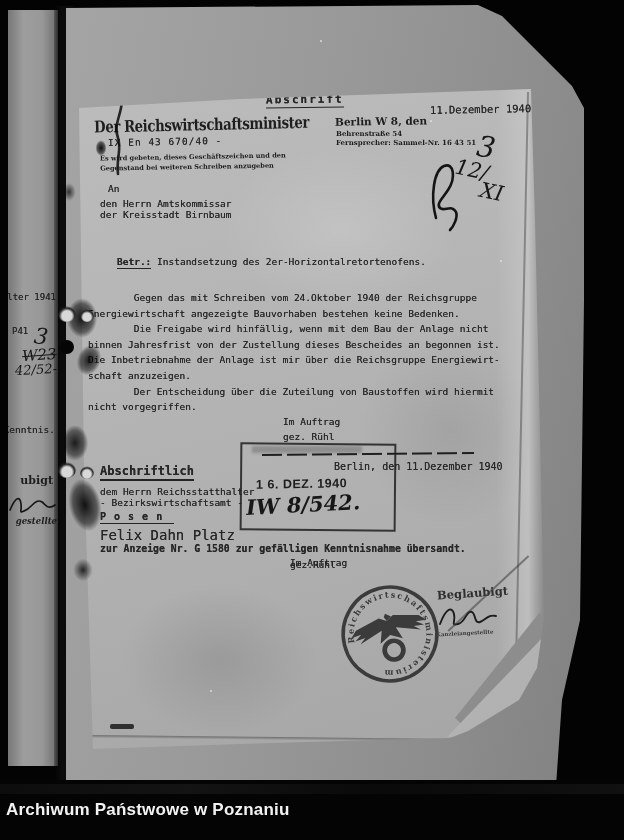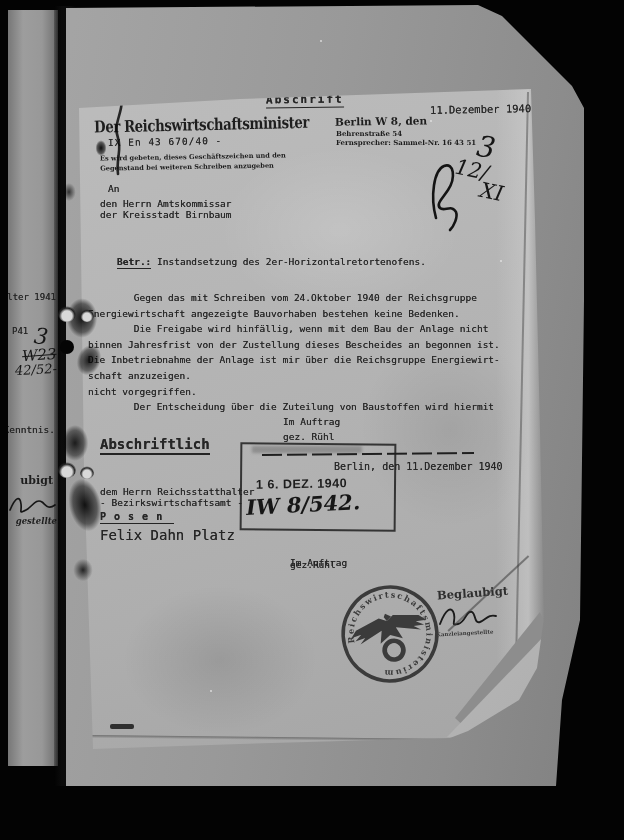--- a/index.html
+++ b/index.html
@@ -100,39 +100,40 @@
       <span class="mono ul" style="font-weight:bold;">Betr.:</span><span class="mono"> Instandsetzung des 2er-Horizontalretortenofens.</span>
     </div>
 
     <div class="abs" style="left:88px;top:290px;font-size:9.5px;line-height:15.6px;">
       <div class="mono">        Gegen das mit Schreiben vom 24.Oktober 1940 der Reichsgruppe</div>
       <div class="mono">Energiewirtschaft angezeigte Bauvorhaben bestehen keine Bedenken.</div>
       <div class="mono">        Die Freigabe wird hinfällig, wenn mit dem Bau der Anlage nicht</div>
       <div class="mono">binnen Jahresfrist von der Zustellung dieses Bescheides an begonnen ist.</div>
       <div class="mono">Die Inbetriebnahme der Anlage ist mir über die Reichsgruppe Energiewirt-</div>
       <div class="mono">schaft anzuzeigen.</div>
+      <div class="mono">        Der Entscheidung über die Zuteilung von Baustoffen wird hiermit</div>
       <div class="mono">nicht vorgegriffen.</div>
-      <div class="mono">        Der Entscheidung über die Zuteilung von Baustoffen wird hiermit</div>
     </div>
 
     <div class="abs mono" style="left:283px;top:416px;font-size:9.5px;">Im Auftrag</div>
     <div class="abs mono" style="left:283px;top:431px;font-size:9.5px;">gez. Rühl</div>
 
     <div class="stampbox"></div>
     <div class="abs" style="left:252px;top:446px;width:110px;height:7px;background:rgba(45,45,45,.28);filter:blur(1.6px);"></div>
     <div class="dashline"></div>
     <div class="abs mono" style="left:334px;top:461px;font-size:10px;">Berlin, den 11.Dezember 1940</div>
     <div class="abs" style="left:256px;top:477px;font-size:12.5px;font-family:'Liberation Sans',sans-serif;font-weight:bold;letter-spacing:.5px;color:#1d1d1d;transform:rotate(-1deg);">1 6. DEZ. 1940</div>
     <div class="abs hand" style="left:246px;top:492px;font-size:21px;font-weight:bold;transform:rotate(-3deg);">IW 8/542.</div>
 
-    <div class="abs mono ul" style="left:100px;top:436px;font-size:14px;font-weight:bold;border-bottom-width:2px;">Abschriftlich</div>
+    <div class="abs mono ul" style="left:100px;top:464px;font-size:12px;font-weight:bold;border-bottom-width:2px;">Abschriftlich</div>
     <div class="abs mono" style="left:100px;top:486px;font-size:9.5px;">dem Herrn Reichsstatthalter</div>
     <div class="abs mono" style="left:100px;top:497px;font-size:9.5px;">- Bezirkswirtschaftsamt -</div>
     <div class="abs mono ul" style="left:100px;top:511px;font-size:10px;font-weight:bold;letter-spacing:1px;min-width:74px;">P o s e n</div>
     <div class="abs mono" style="left:100px;top:527px;font-size:14px;">Felix Dahn Platz</div>
+    <div class="abs mono" style="left:100px;top:543px;font-size:9.8px;font-weight:600;">zur Anzeige Nr. G 1580 zur gefälligen Kenntnisnahme übersandt.</div>
     <div class="abs mono" style="left:290px;top:557px;font-size:9.5px;">Im Auftrag</div>
     <div class="abs mono" style="left:290px;top:559px;font-size:9.5px;text-align:center;">gez.Rühl</div>
 
     <svg class="abs" style="left:338px;top:582px;transform:rotate(-14deg);opacity:.88;" width="104" height="104" viewBox="0 0 100 100">
       <circle cx="50" cy="50" r="45" fill="none" stroke="#2c2c2c" stroke-width="3.4"></circle>
       <defs>
           <path id="ringpath" d="M50,50 m-35,0 a35,35 0 1,1 70,0 a35,35 0 1,1 -70,0"></path>
         </defs>
       <text font-family="DejaVu Serif,serif" font-size="8" font-weight="bold" letter-spacing="1.6" fill="#2c2c2c">
         <textPath href="#ringpath">Reichswirtschaftsministerium</textPath>
@@ -175,14 +176,18 @@
   <div class="hole" style="left:80px;top:309px;width:14px;height:13px;"></div>
   <div class="hole" style="left:58px;top:462px;width:18px;height:16px;"></div>
   <div class="hole" style="left:80px;top:466px;width:14px;height:13px;"></div>
   <div class="abs" style="left:60px;top:340px;width:14px;height:14px;border-radius:50%;background:#050505;"></div>
 
   <div class="speck" style="left:320px;top:40px;"></div>
   <div class="speck" style="left:500px;top:260px;"></div>
   <div class="speck" style="left:210px;top:690px;"></div>
   <div class="speck" style="left:430px;top:120px;"></div>
 
+  <div class="caption-bar">
+    <div class="abs" style="left:0;top:4px;width:624px;height:10px;background:linear-gradient(90deg,#101010,#1a1a1a 30%,#0c0c0c 60%,#161616);opacity:.7;"></div>
+    <div class="caption">Archiwum Państwowe w Poznaniu</div>
+  </div>
 
 </div>
 
 </body></html>

